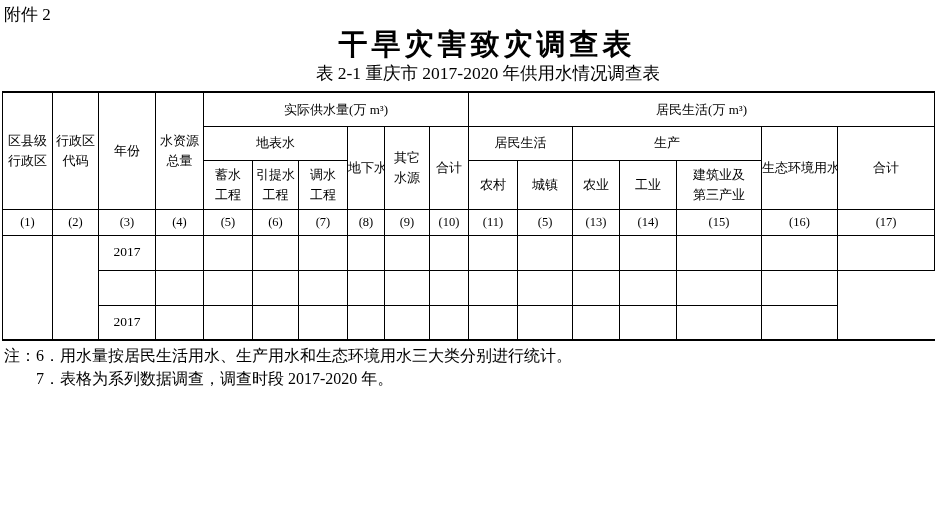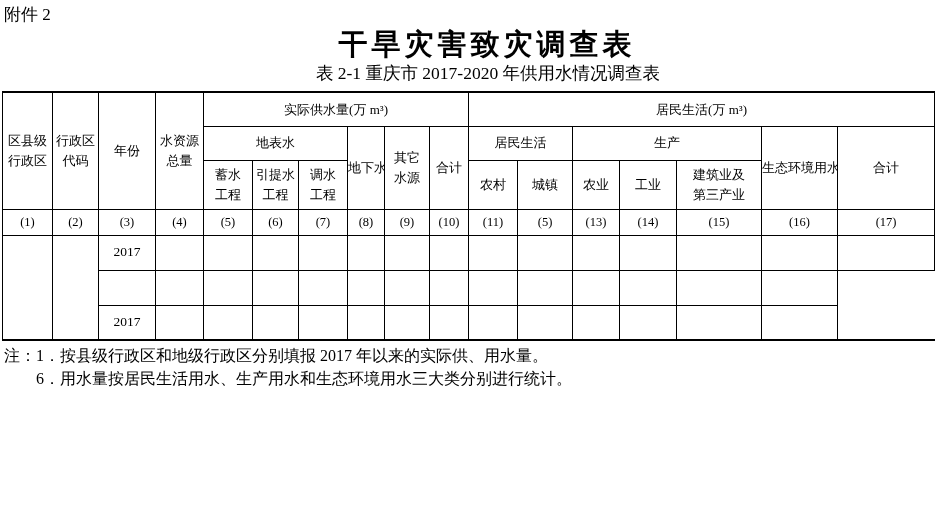--- a/index.html
+++ b/index.html
@@ -198,16 +198,16 @@
     <td></td>
         <td></td>
     <td></td>
   </tr>
 </tbody>
   </table>
 
 <div class="notes">
   <div class="note-prefix">注：</div>
   <div class="note-items">
-    <div>1．按县级行政区和地级行政区分别填报 2017 年以来的实际供、用水量。</div>
     <div>6．用水量按居民生活用水、生产用水和生态环境用水三大类分别进行统计。</div>
+    <div>7．表格为系列数据调查，调查时段 2017-2020 年。</div>
   </div>
 </div>
 
 </body></html>

